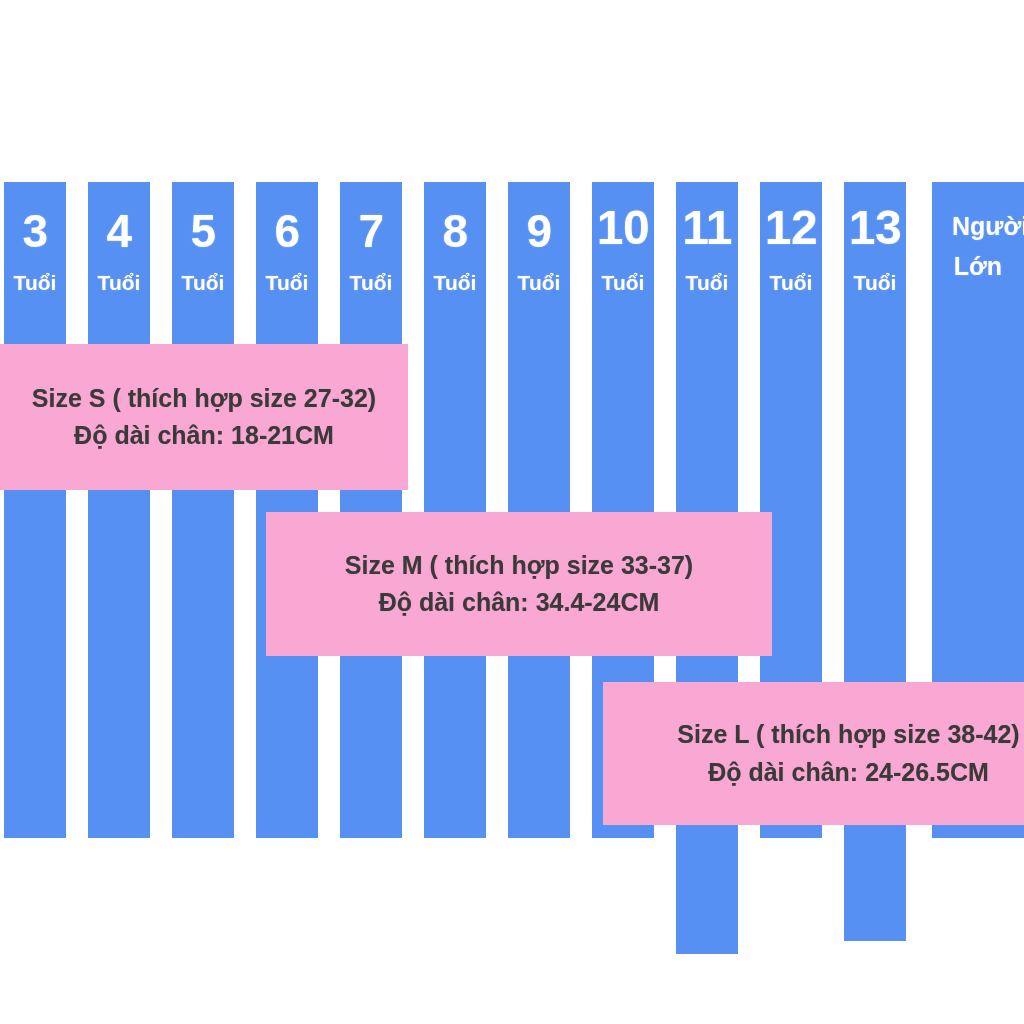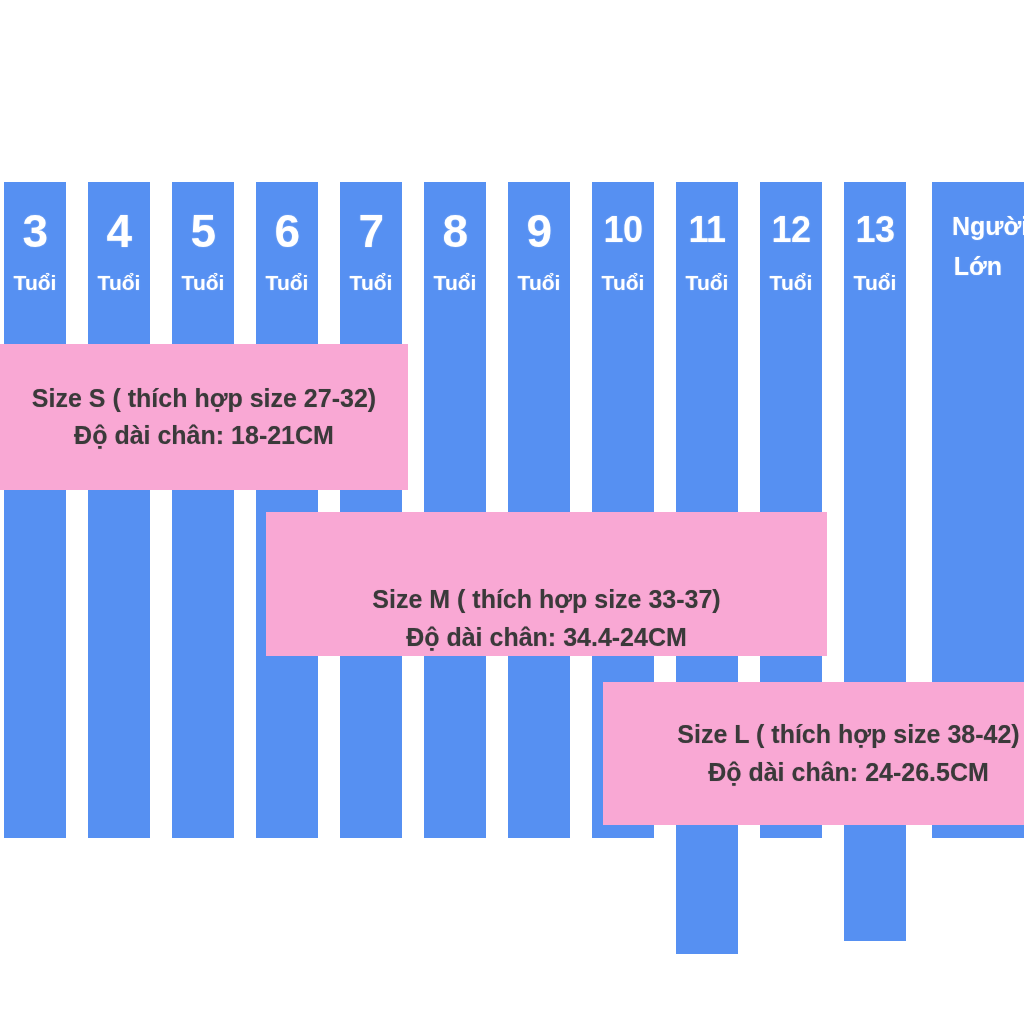--- a/index.html
+++ b/index.html
@@ -31,22 +31,22 @@
     left: 0;
     right: 0;
     top: 26px;
     font-size: 46px;
     font-weight: 700;
     line-height: 1;
     letter-spacing: -0.5px;
     text-shadow: 0 0 2px rgba(255,255,255,0.35);
   }
   .col .num.small {
-    font-size: 36px;
-    top: 30px;
+    font-size: 48px;
+    top: 22px;
   }
   .col .unit {
     position: absolute;
     left: 0;
     right: 0;
     top: 90px;
     font-size: 21px;
     font-weight: 600;
     line-height: 1;
     text-shadow: 0 0 2px rgba(255,255,255,0.3);
@@ -157,21 +157,21 @@
   <div class="col adult" style="left:932px; top:182px; width:92px; height:656px;">
     <div class="wordtop">Người</div>
     <div class="wordbot">Lớn</div>
   </div>
 
   <div class="banner" style="left:0px; top:344px; width:408px; height:146px;">
     <div class="line">Size S ( thích hợp size 27-32)</div>
     <div class="line">Độ dài chân: 18-21CM</div>
   </div>
 
-  <div class="banner" style="left:266px; top:512px; width:561px; height:144px;justify-content:flex-end;">
+  <div class="banner" style="left:266px; top:512px; width:506px; height:144px;">
     <div class="line">Size M ( thích hợp size 33-37)</div>
     <div class="line">Độ dài chân: 34.4-24CM</div>
   </div>
 
   <div class="banner" style="left:603px; top:682px; width:491px; height:143px;">
     <div class="line">Size L ( thích hợp size 38-42)</div>
     <div class="line">Độ dài chân: 24-26.5CM</div>
   </div>
 
 </div>

